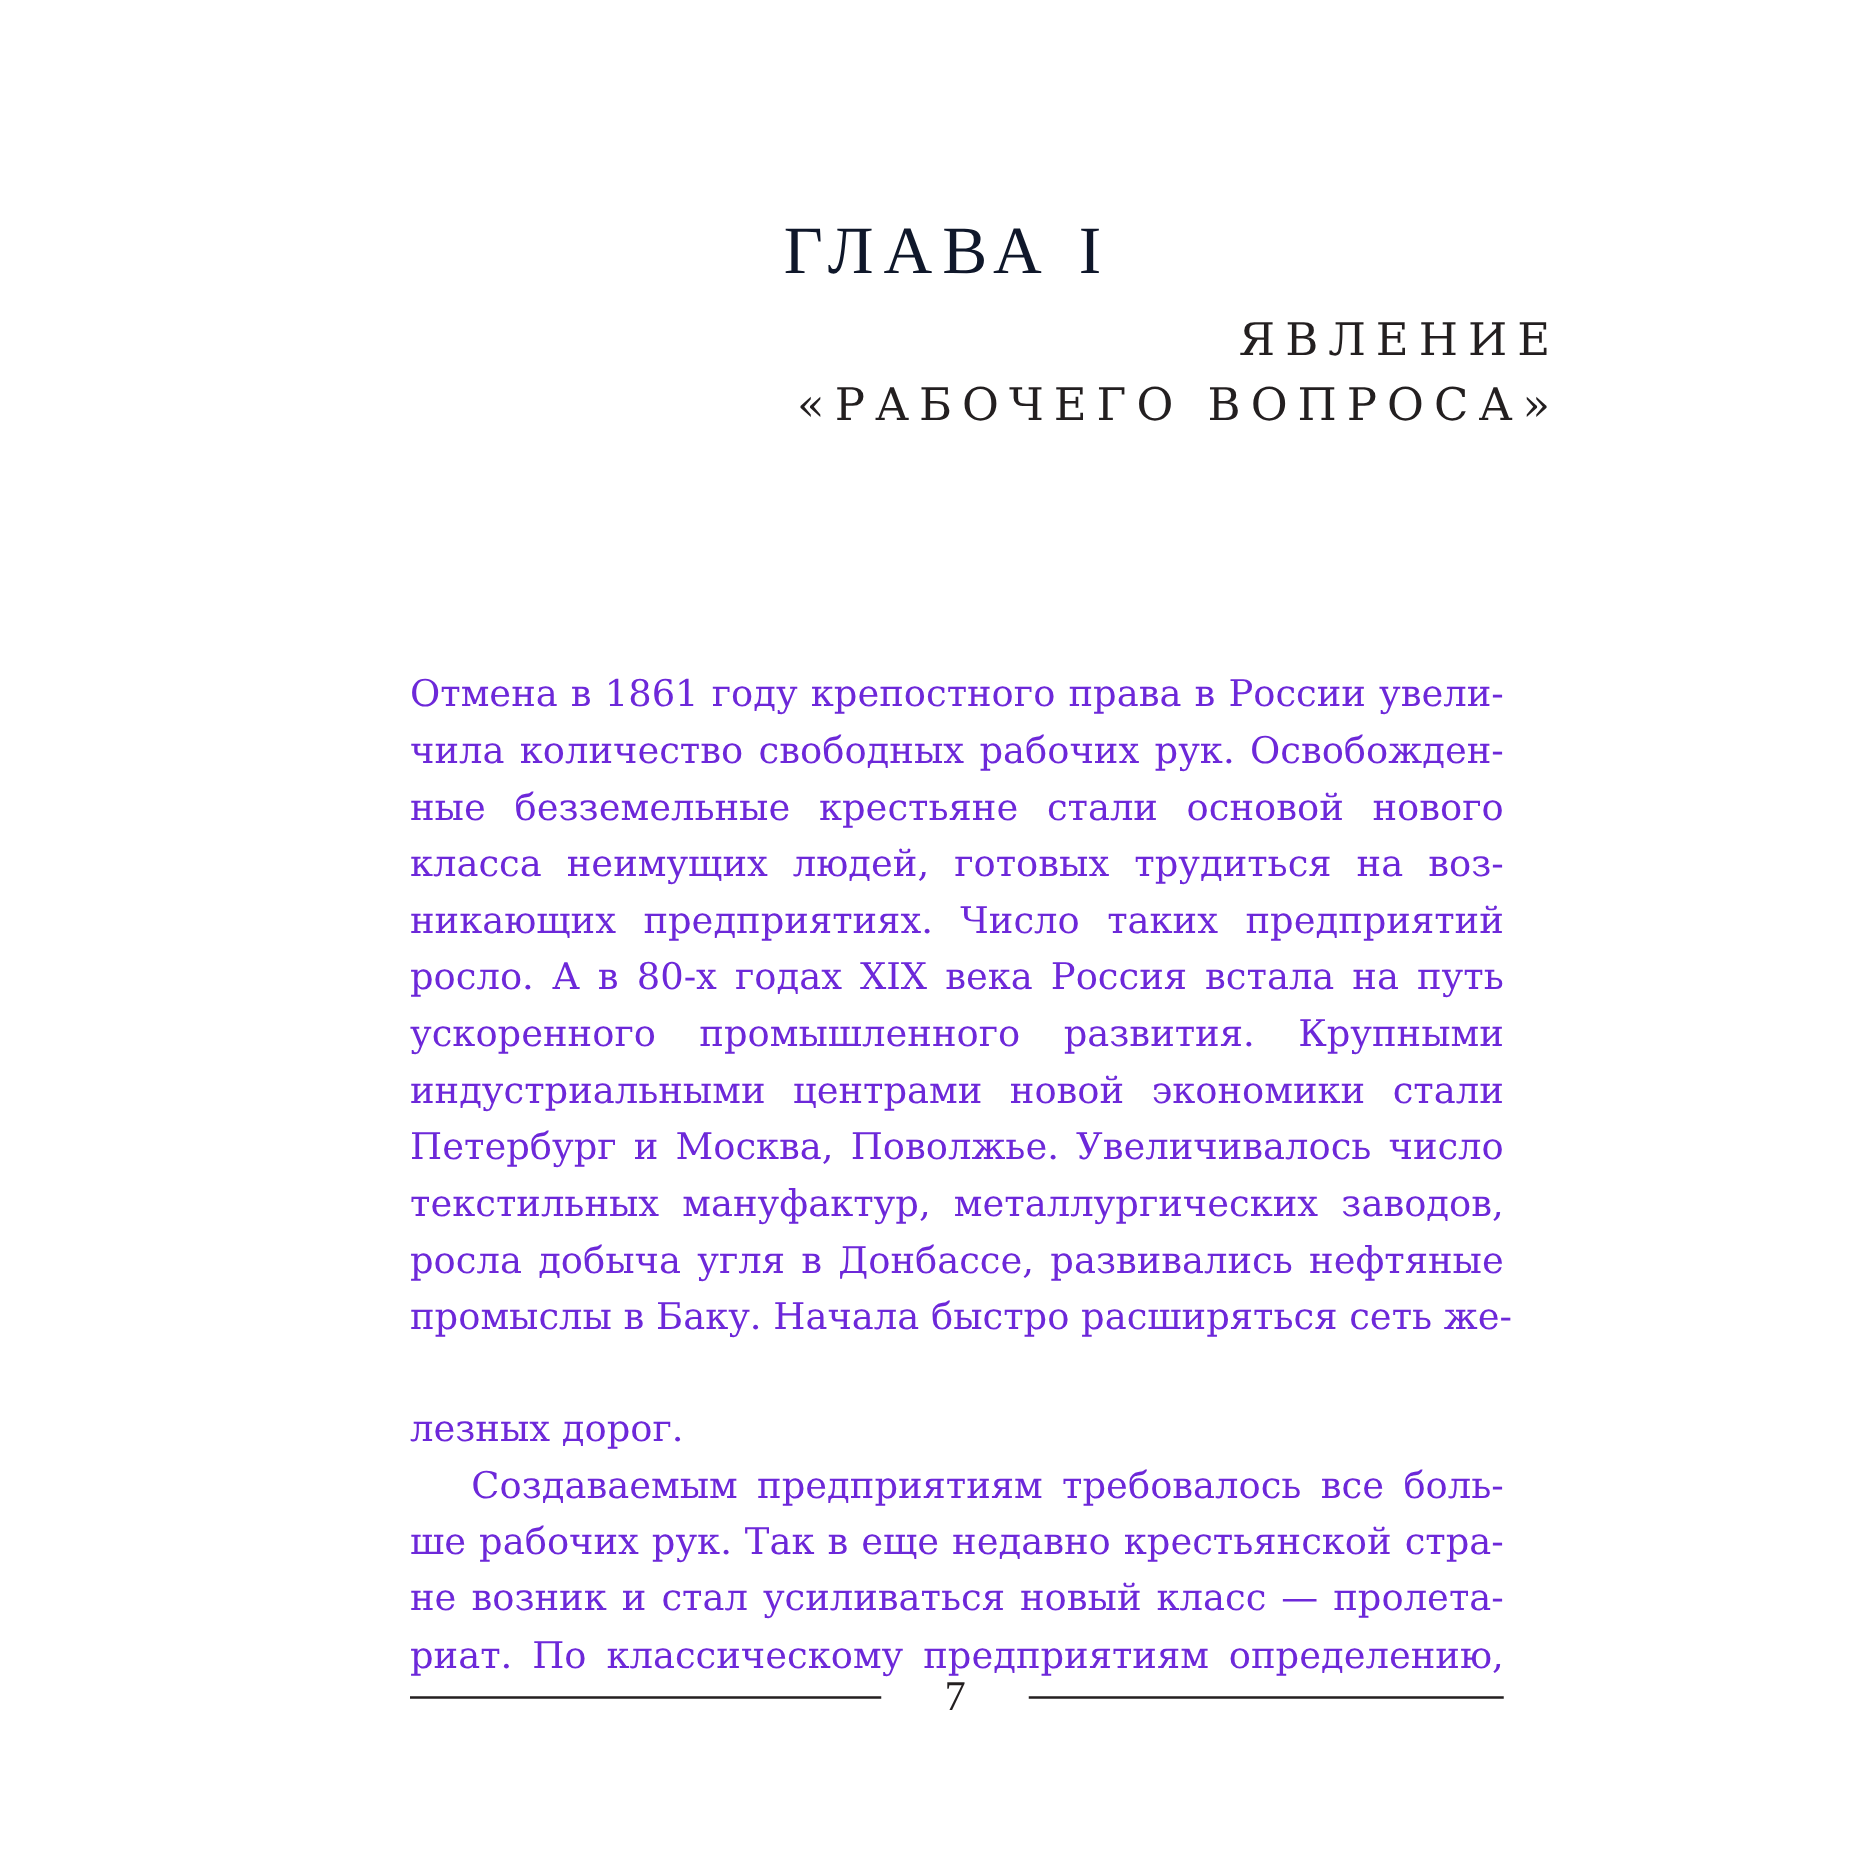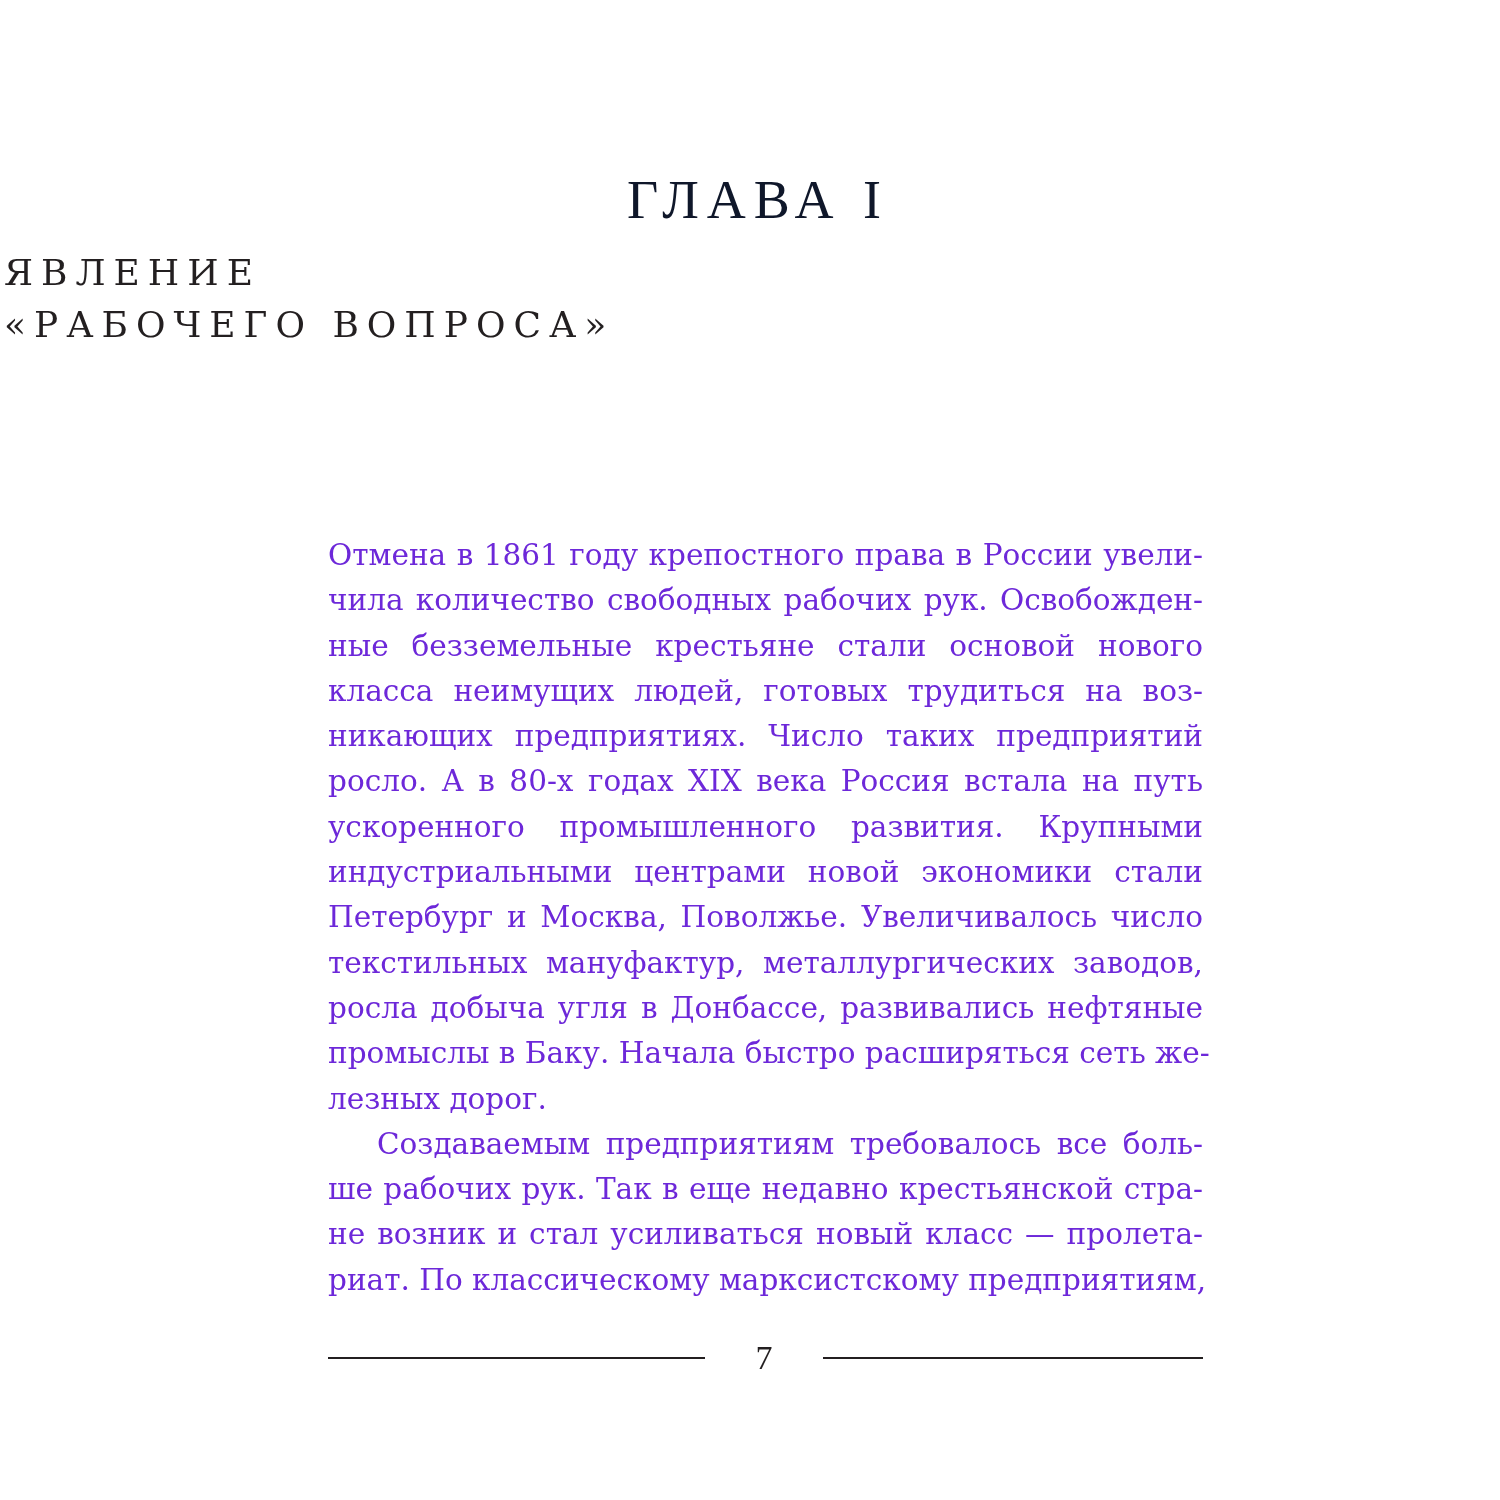--- a/index.html
+++ b/index.html
@@ -6,34 +6,34 @@
     body { width: 1500px; height: 1500px; position: relative; overflow: hidden;
            font-family: "DejaVu Serif", "Liberation Serif", serif; color: #231f20; }
     .chapter-label {
       position: absolute; left: 0; width: 1500px; top: 170px;
       text-align: center; font-family: "Liberation Serif", serif;
       font-size: 54px; letter-spacing: 8px; color: #0f172a; line-height: 60px;
       padding-left: 16px; box-sizing: border-box;
     }
     .chapter-title {
       position: absolute; left: 0; width: 1248px; top: 247px;
-      text-align: left; font-family: "DejaVu Serif", serif;
+      text-align: right; font-family: "DejaVu Serif", serif;
       font-size: 36px; letter-spacing: 8px; color: #231f20; line-height: 52px;
       padding-left: 4px; box-sizing: border-box;
     }
     .body-text {
       position: absolute; left: 328px; width: 875px; top: 533px;
       font-family: "DejaVu Serif", serif; font-size: 29.5px; line-height: 45.3px;
       color: #6d28d9;
     }
     .line {
       display: block; text-align: justify; text-align-last: justify;
       white-space: nowrap; height: 45.3px; overflow: visible;
     }
-    .line.last { text-align-last: left; }
+    .line.last { text-align-last: left; margin-top: 44px; }
     .line.indent { padding-left: 49px; }
     .footer {
       position: absolute; left: 328px; width: 875px; top: 1336px; height: 44px;
     }
     .rule {
       position: absolute; top: 21px; height: 2px; background: #231f20;
     }
     .rule.left { left: 0; width: 377px; }
     .rule.right { left: 495px; width: 380px; }
     .page-number {
@@ -61,20 +61,20 @@
   <span class="line">ускоренного промышленного развития. Крупными</span>
   <span class="line">индустриальными центрами новой экономики стали</span>
   <span class="line">Петербург и Москва, Поволжье. Увеличивалось число</span>
   <span class="line">текстильных мануфактур, металлургических заводов,</span>
   <span class="line">росла добыча угля в Донбассе, развивались нефтяные</span>
   <span class="line">промыслы в Баку. Начала быстро расширяться сеть же-</span>
   <span class="line last">лезных дорог.</span>
   <span class="line indent">Создаваемым предприятиям требовалось все боль-</span>
   <span class="line">ше рабочих рук. Так в еще недавно крестьянской стра-</span>
   <span class="line">не возник и стал усиливаться новый класс — пролета-</span>
-  <span class="line">риат. По классическому марксистскому предприятиям,</span>
+  <span class="line">риат. По классическому предприятиям определению,</span>
 </div>
 
 <div class="footer">
   <div class="rule left"></div>
   <div class="page-number">7</div>
   <div class="rule right"></div>
 </div>
 
 </body></html>

